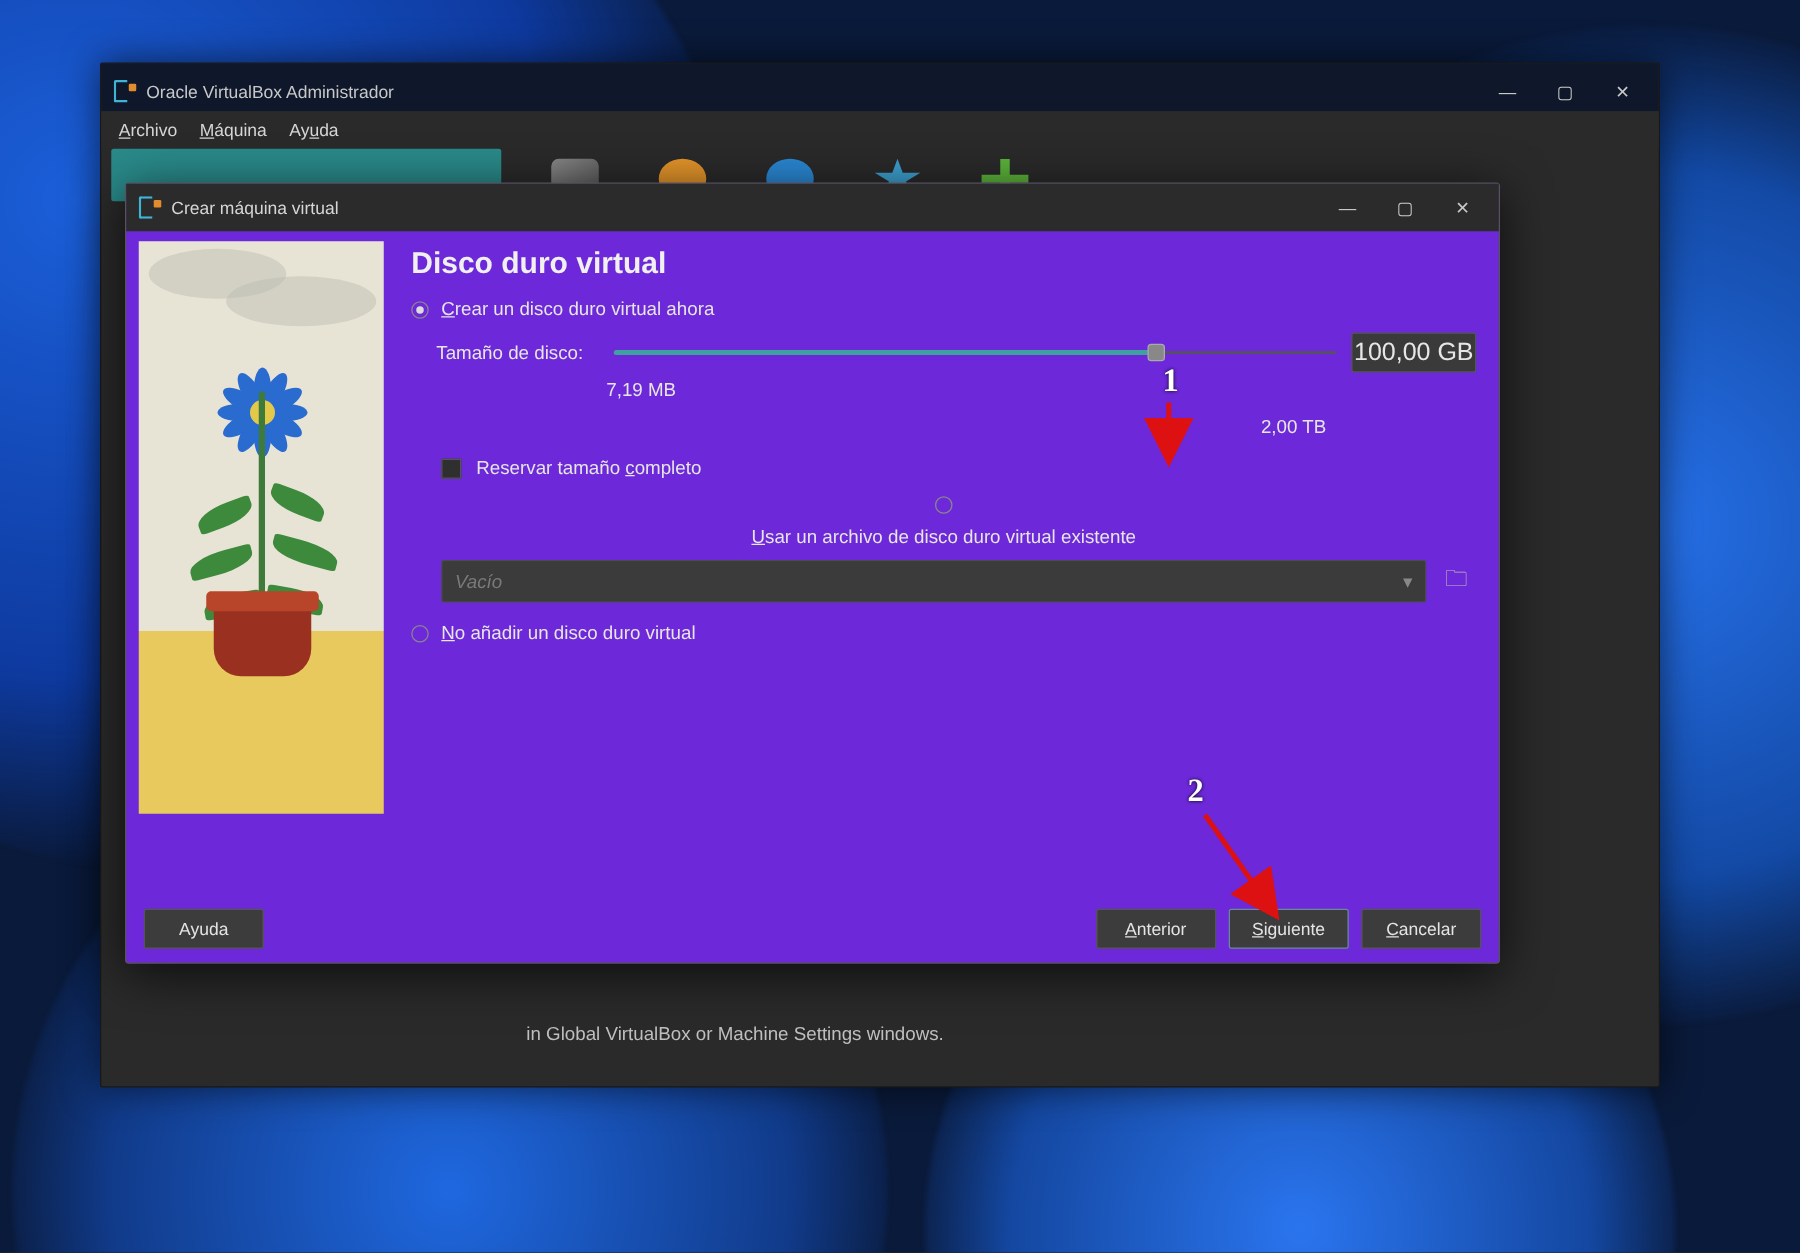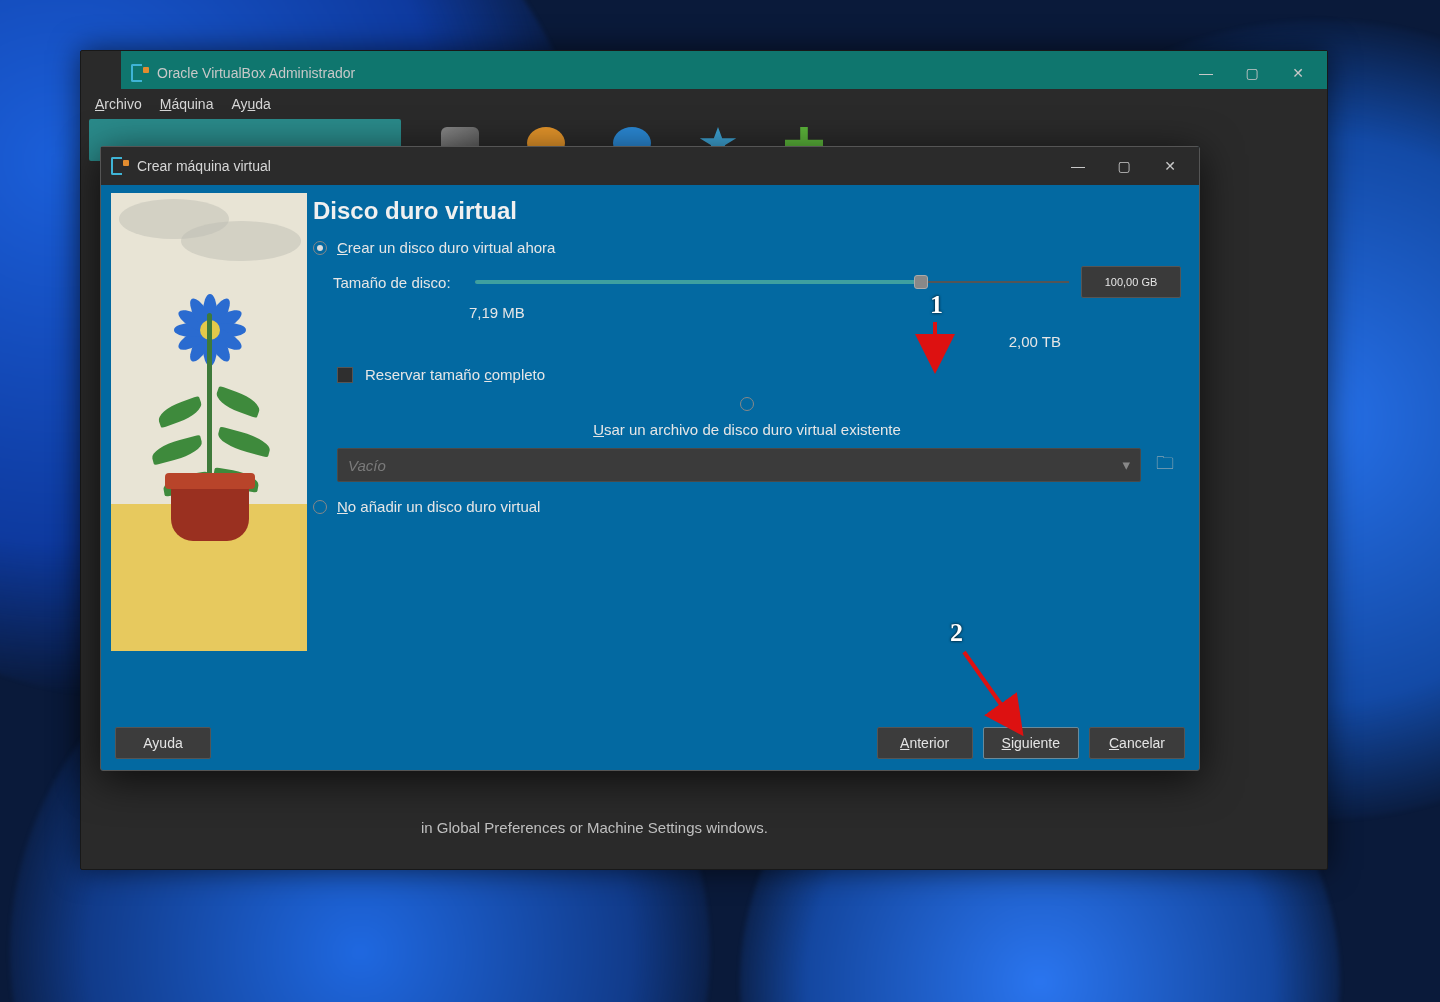--- a/index.html
+++ b/index.html
@@ -23,27 +23,26 @@
       position:absolute;
       left:80px; top:50px;
       width:1248px; height:820px;
       background:#2a2a2a;
       border:1px solid #181818;
       border-radius:2px;
       box-shadow:0 0 30px rgba(0,0,0,.6);
     }
     .titlebar {
       height:38px;
-      background:#0f766e;
+      background:#0f172a;
       display:flex;
       align-items:center;
       padding:5px 6px 0 10px;
       color:#c8c8c8;
       font-size:14px;
-      margin-left:40px;
     }
     .vbox-logo {
       width:18px;height:18px;margin-right:8px;
       position:relative;
     }
     .vbox-logo::before { content:""; position:absolute;left:0;top:0;width:9px;height:14px;border:2px solid #3fb4d6;border-right:none;border-radius:2px 0 0 2px;}
     .vbox-logo::after { content:""; position:absolute;right:0;top:3px;width:6px;height:6px;background:#e38c2f;border-radius:1px;}
     .title-spacer { flex:1;}
     .win-controls { display:flex; gap:0;}
     .win-btn { width:46px;height:30px;display:flex;align-items:center;justify-content:center;color:#c8c8c8;font-size:14px;}
@@ -67,31 +66,31 @@
     .tool-icon.plus { background:#5bb43a; clip-path:polygon(40% 0,60% 0,60% 40%,100% 40%,100% 60%,60% 60%,60% 100%,40% 100%,40% 60%,0 60%,0 40%,40% 40%);}
     .main-text {
       position:absolute;left:340px;bottom:30px;right:24px;color:#bfbfbf;font-size:15px;line-height:1.5;
     }
 
     
     .dialog {
       position:absolute;
       left:100px; top:146px;
       width:1100px; height:625px;
-      background:#0369a1;
+      background:#6d28d9;
       border:1px solid #555;
       border-radius:3px;
       box-shadow:0 8px 40px rgba(0,0,0,.7);
       display:flex;flex-direction:column;
     }
     .dialog-titlebar {
       height:38px;background:#2b2b2b;display:flex;align-items:center;padding:0 6px 0 10px;color:#d6d6d6;font-size:14px;
     }
     .dialog-body {
-      flex:1;display:flex;padding:8px 10px 0 10px;gap:4px;
+      flex:1;display:flex;padding:8px 10px 0 10px;gap:20px;
     }
     .dialog-image {
       width:196px;height:458px;
       background:linear-gradient(#e8e4d5 0%,#e8e4d5 68%,#e7c95e 68%,#e7c95e 100%);
       position:relative;flex-shrink:0;
     }
     
     .pot { position:absolute;left:60px;bottom:110px;width:78px;height:58px;background:#9a3020;border-radius:0 0 22px 22px;}
     .pot::before{content:"";position:absolute;left:-6px;top:-10px;width:90px;height:16px;background:#b8442a;border-radius:4px;}
     .stem { position:absolute;left:96px;bottom:168px;width:5px;height:170px;background:#3e7a3a;border-radius:3px;}
@@ -119,21 +118,21 @@
     .radio.selected::after{content:"";position:absolute;left:3px;top:3px;width:6px;height:6px;background:#dcdcdc;border-radius:50%;}
     .disk-size-row {
       display:flex;align-items:center;gap:12px;margin:4px 0 0 20px;
     }
     .disk-size-label { font-size:15px;color:#e6e6e6;min-width:130px;}
     .slider-wrap { flex:1;position:relative;height:18px;}
     .slider-track { position:absolute;left:0;right:0;top:8px;height:2px;background:#555;}
     .slider-fill { position:absolute;left:0;top:7px;height:4px;background:#3ea0a0;border-radius:2px;}
     .slider-thumb { position:absolute;top:2px;width:14px;height:14px;background:#888;border:1px solid #aaa;border-radius:3px;transform:translateX(-50%);}
     .size-box {
-      width:100px;height:32px;background:#3a3a3a;border:1px solid #555;color:#e6e6e6;font-size:11px;display:flex;align-items:center;justify-content:center;border-radius:2px;text-align:right;
+      width:100px;height:32px;background:#3a3a3a;border:1px solid #555;color:#e6e6e6;font-size:20px;display:flex;align-items:center;justify-content:center;border-radius:2px;text-align:right;
     }
     .range-labels { display:flex;margin:6px 0 0 156px;font-size:15px;color:#e6e6e6; }
     .range-labels .max{margin-left:auto;margin-right:120px;margin-top:29px;}
     .checkbox-row {
       display:flex;align-items:center;gap:12px;margin:16px 0 8px 24px;font-size:15px;color:#e6e6e6;
     }
     .checkbox {
       width:16px;height:16px;background:#2f2f2f;border:1px solid #555;
     }
     .combo-row { display:flex;gap:8px;margin:10px 0 0 24px;}
@@ -191,21 +190,21 @@
   </div>
   <div class="main-body">
     <div class="sidebar"></div>
     <div class="toolbar-hint">
       <div class="tool-icon wrench"></div>
       <div class="tool-icon orange"></div>
       <div class="tool-icon blue"></div>
       <div class="tool-icon star"></div>
       <div class="tool-icon plus"></div>
     </div>
-    <div class="main-text">in Global Preferences or Machine Settings windows.</div>
+    <div class="main-text">in Global VirtualBox or Machine Settings windows.</div>
   </div>
 </div>
 
 <div class="dialog">
   <div class="dialog-titlebar">
     <div class="vbox-logo"></div>
     <span>Crear máquina virtual</span>
     <div class="title-spacer"></div>
     <div class="win-controls">
       <div class="win-btn">—</div>

